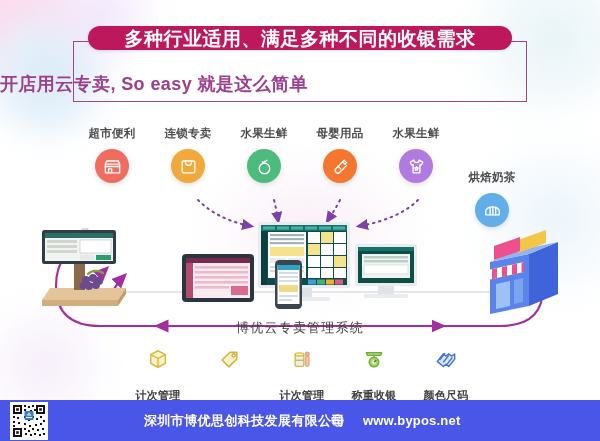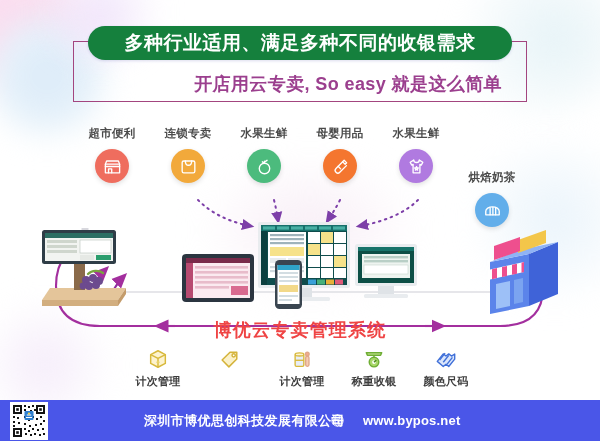--- a/index.html
+++ b/index.html
@@ -30,31 +30,31 @@
     background:radial-gradient(ellipse at 50% 50%, #f8eef6 0%, rgba(250,243,249,0) 70%);}
   .blob-botleft{left:-30px;top:300px;width:150px;height:130px;
     background:radial-gradient(circle at 50% 50%, #f5ecfa 0%, rgba(247,240,251,0) 70%);}
 
   
   .hdr-frame{
     position:absolute;left:73px;top:41px;width:454px;height:61px;
     border:1.6px solid #a3457f;box-sizing:border-box;
   }
   .hdr-pill{
-    position:absolute;left:88px;top:26px;width:424px;height:34px;
-    border-radius:18px;background:#15803d;
-    display:flex;align-items:center;justify-content:center;
+    position:absolute;left:88px;top:26px;width:424px;height:24px;
+    border-radius:18px;background:#be185d;
+    display:flex;justify-content:center;
     box-shadow:0 1px 3px rgba(60,60,160,.18);
   }
   .hdr-pill span{
     color:#ffffff;font-size:19px;font-weight:bold;letter-spacing:.5px;
     white-space:nowrap;
   }
   .hdr-sub{
-    position:absolute;left:0;top:72px;width:502px;text-align:right;
+    position:absolute;left:0;top:72px;width:502px;text-align:left;
   }
   .hdr-sub span{
     color:#9b3f8e;font-size:18px;font-weight:bold;letter-spacing:.4px;
     white-space:nowrap;
   }
 
   
   .cat-row{position:absolute;left:76px;top:126px;width:448px;height:78px;}
   .cat{
     position:absolute;top:0;width:72px;text-align:center;
@@ -75,29 +75,29 @@
   }
 
   
   .arrows{position:absolute;left:0;top:0;width:600px;height:441px;pointer-events:none;}
 
   
   .sys-caption{
     position:absolute;left:0;top:318px;width:600px;text-align:center;
   }
   .sys-caption span{
-    font-size:18px;font-weight:bold;color:#ef4444;letter-spacing:1.2px;
+    font-size:13px;font-weight:normal;color:#404040;letter-spacing:1.2px;
   }
 
   
   .feat-row{position:absolute;left:120px;top:347px;width:360px;height:42px;}
   .feat{position:absolute;top:0;width:76px;text-align:center;}
   .feat-ico{height:24px;display:flex;align-items:center;justify-content:center;}
   .feat-label{
-    display:block;margin-top:3px;font-size:11px;font-weight:bold;color:#3d3d3d;
+    display:block;margin-top:17px;font-size:11px;font-weight:bold;color:#3d3d3d;
     white-space:nowrap;letter-spacing:.2px;
   }
 
   
   .footer{
     position:absolute;left:0;bottom:0;width:600px;height:41px;
     background:#4a56e8;display:flex;align-items:center;
   }
   .qr{
     width:38px;height:38px;margin-left:10px;background:#ffffff;

